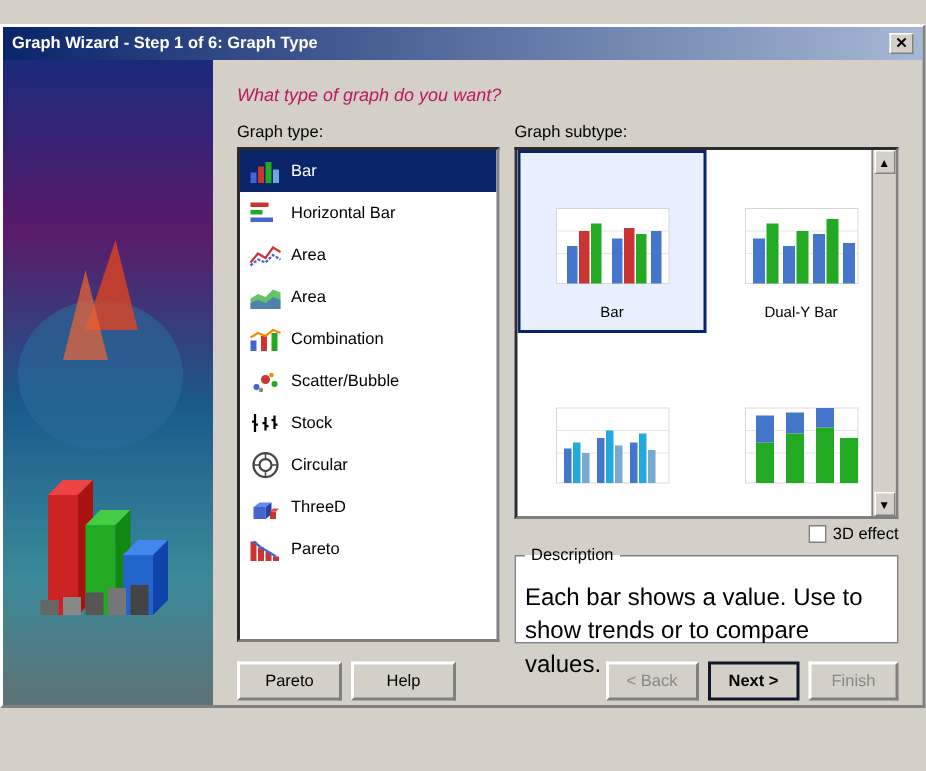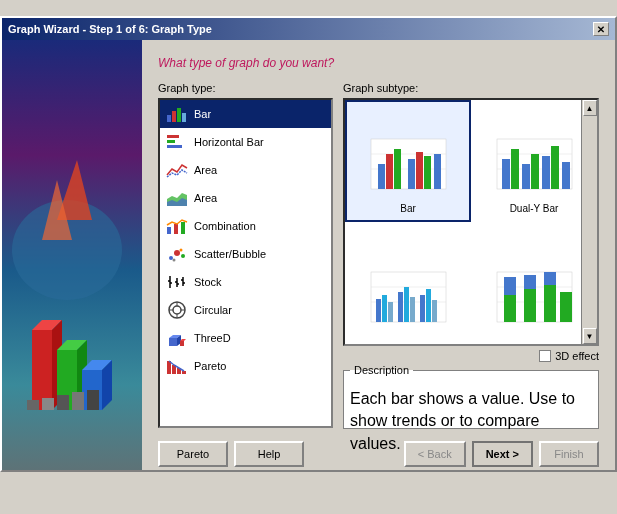--- a/index.html
+++ b/index.html
@@ -223,21 +223,21 @@
       font-size: 11px;
       cursor: pointer;
       background: #d4d0c8;
       border: 2px solid #ffffff;
       border-right-color: #808080;
       border-bottom-color: #808080;
       color: #000;
     }
 
     .btn-next {
-      border: 2px solid #737373;
+      border: 2px solid #0f172a;
       font-weight: bold;
     }
 
     .btn-nav {
       min-width: 60px;
     }
   </style>
 </head>
 <body>
 

